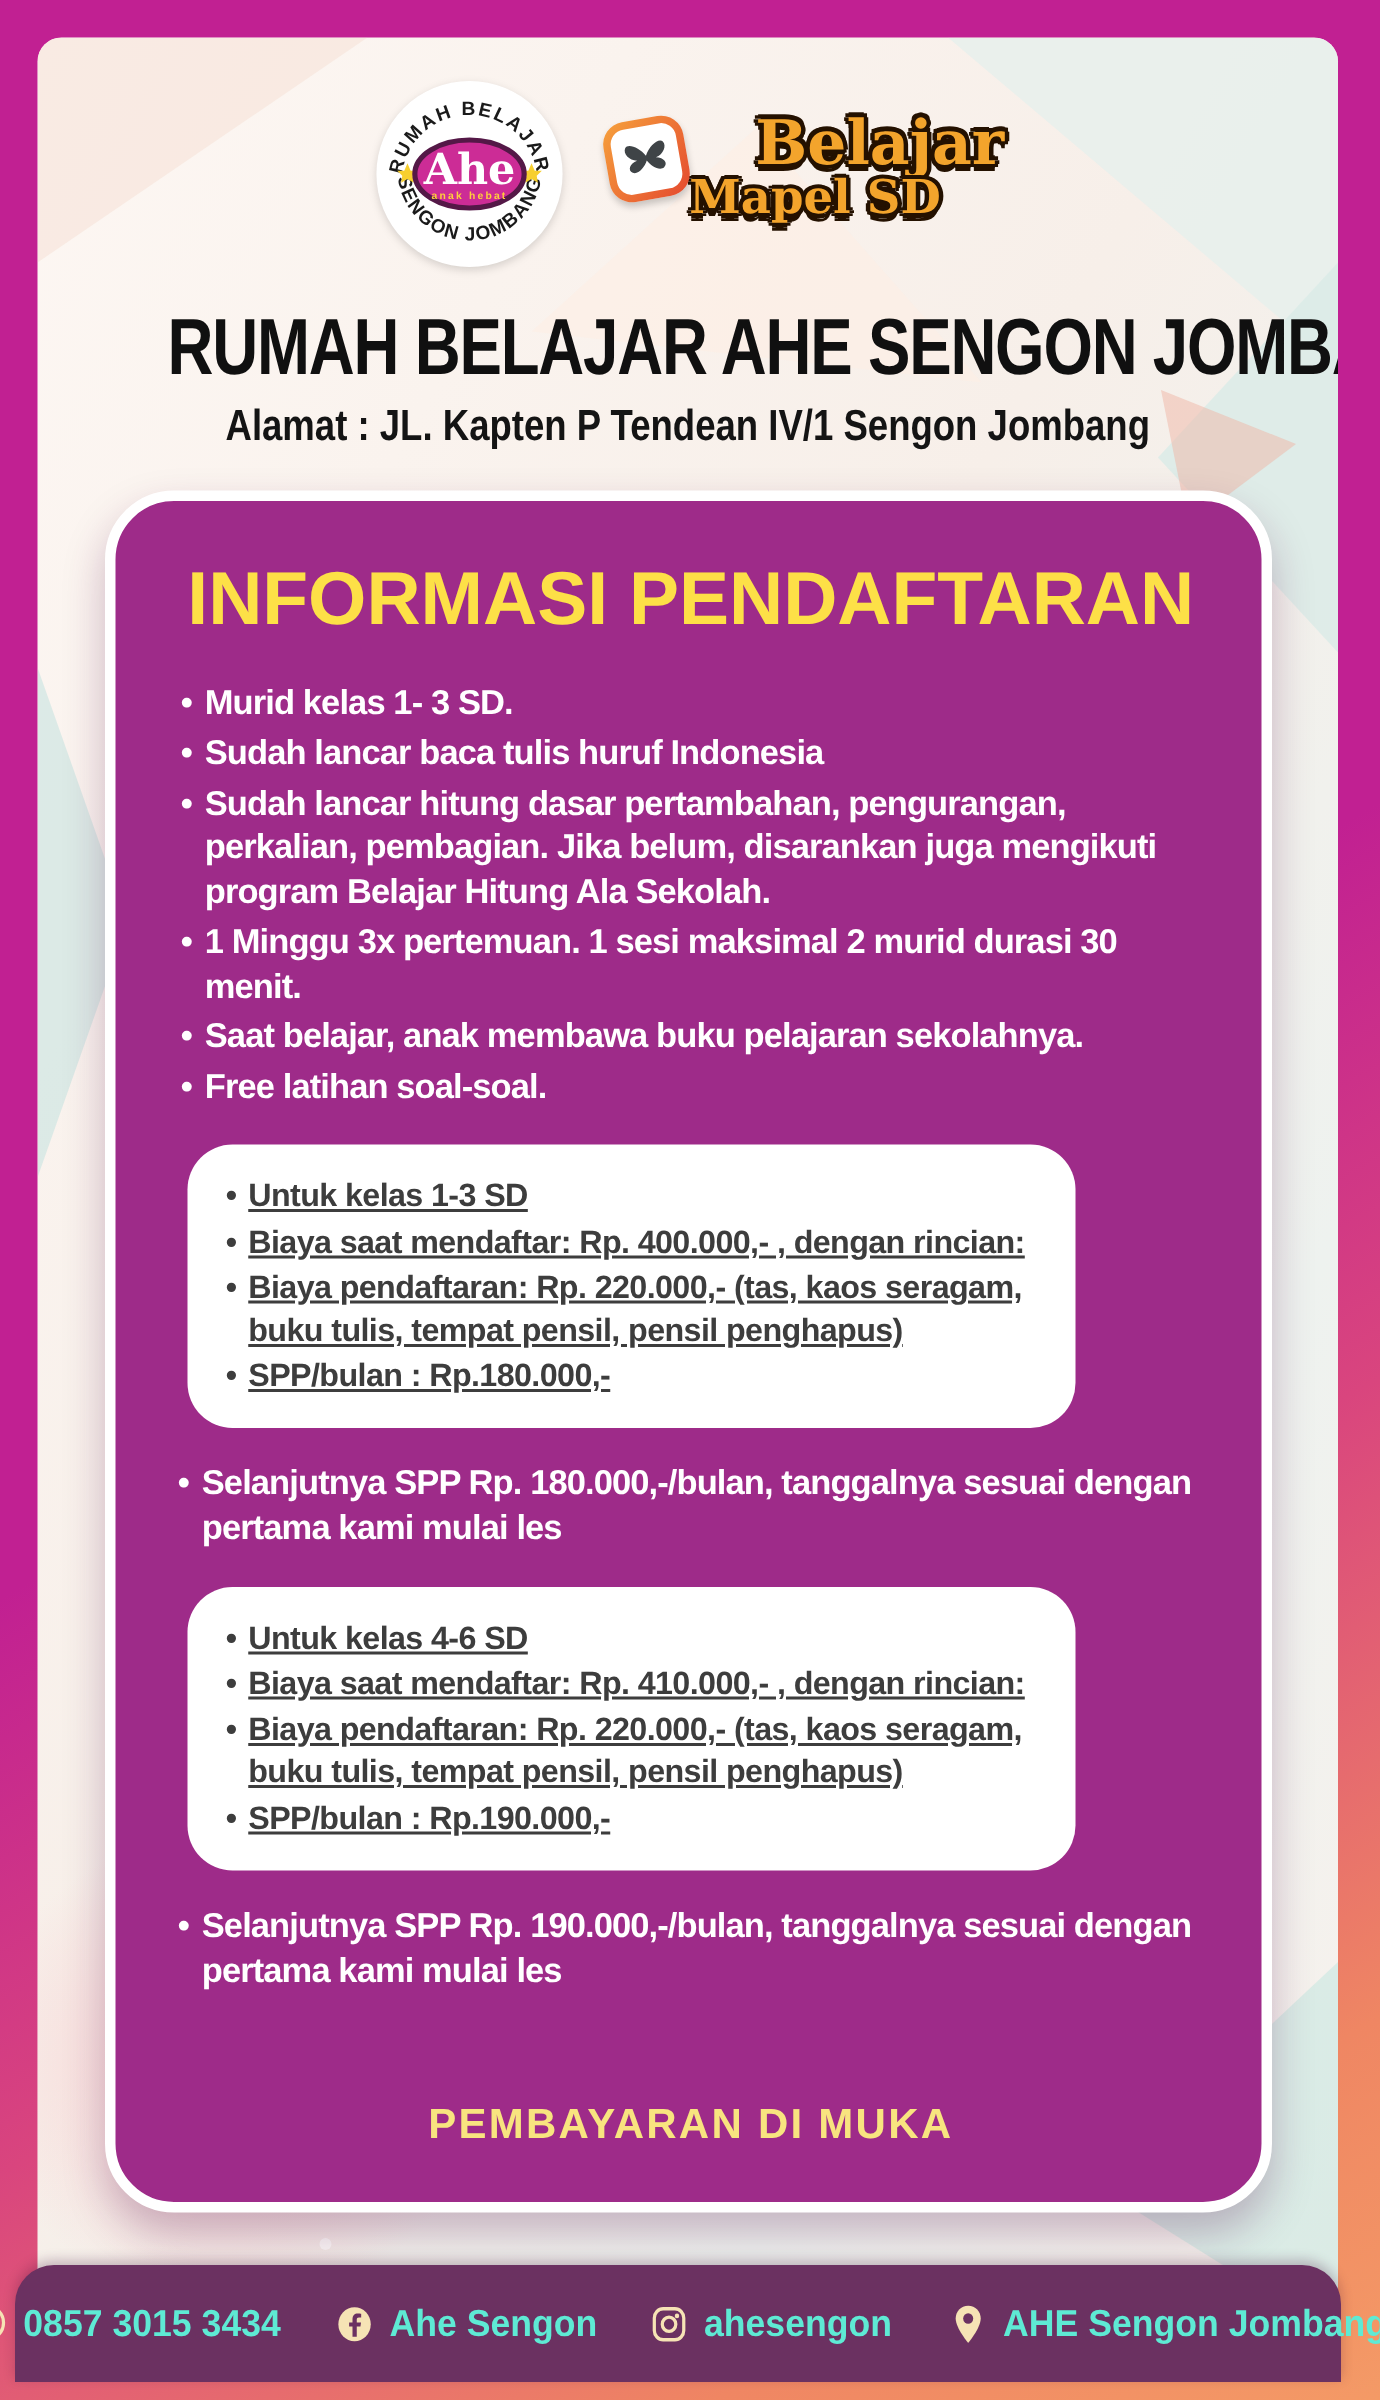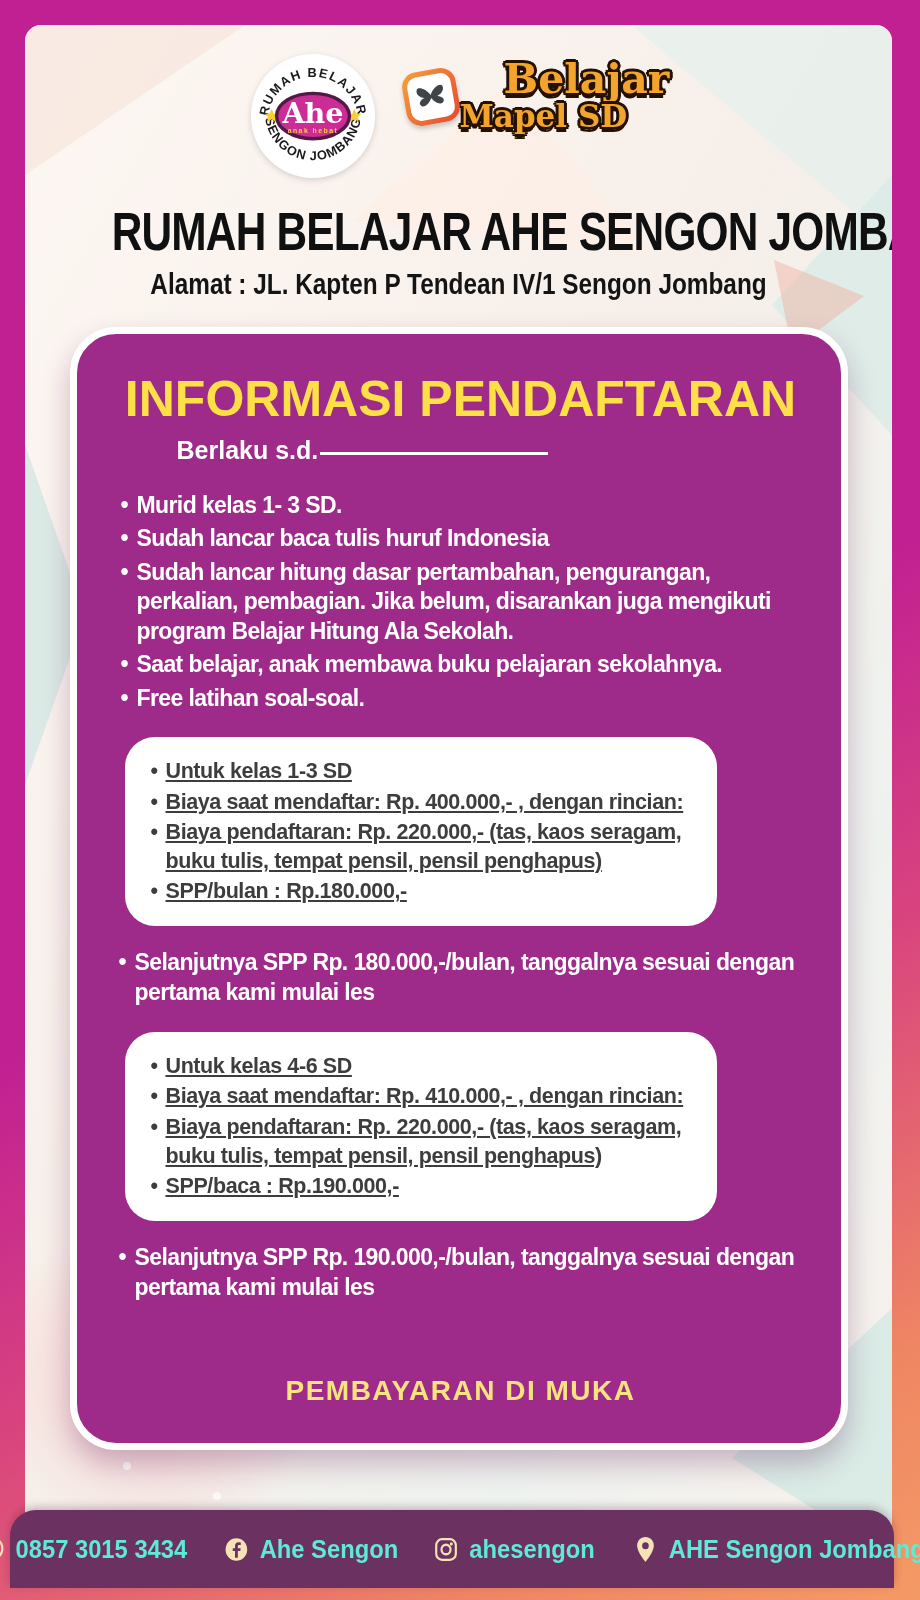--- a/index.html
+++ b/index.html
@@ -17,21 +17,21 @@
   .p5{top:420px;left:0;width:60px;height:340px;background:#cfe6e2;clip-path:polygon(0 0,100% 50%,0 100%);opacity:.7;}
   .p6{bottom:50px;left:-40px;width:340px;height:320px;background:radial-gradient(closest-side,#f8ccd0,rgba(248,204,208,0));}
   .p7{bottom:30px;right:0;width:200px;height:250px;background:#d3eae3;clip-path:polygon(100% 0,20% 60%,100% 100%);opacity:.8;}
   .p8{top:60px;left:38%;width:300px;height:170px;background:#fdeee4;clip-path:polygon(50% 0,100% 100%,0 80%);opacity:.6;}
   .sparkles{position:absolute;left:70px;bottom:160px;width:4px;height:4px;border-radius:50%;background:#fff;
     box-shadow:30px 40px 0 2px rgba(255,255,255,.95),-10px 90px 0 1px rgba(255,255,255,.75),
       70px 10px 0 1px rgba(255,255,255,.85),120px 70px 0 2px rgba(255,255,255,.65),20px 130px 0 1px rgba(255,255,255,.85);}
   
   .logos{position:relative;display:flex;justify-content:center;align-items:flex-start;gap:26px;padding-top:26px;height:138px;}
   .circle-logo{width:130px;height:130px;filter:drop-shadow(0 2px 3px rgba(0,0,0,.15));}
-  .mapel-logo{display:flex;align-items:center;margin-top:8px;}
+  .mapel-logo{display:flex;align-items:flex-start;margin-top:24px;}
   .book-badge{width:54px;height:54px;border-radius:15px;transform:rotate(-10deg);margin-top:4px;
               background:linear-gradient(135deg,#f6a13c,#e4492f);padding:5px;box-sizing:border-box;
               box-shadow:0 3px 5px rgba(0,0,0,.2);}
   .book-inner{width:100%;height:100%;background:#fff;border-radius:10px;display:grid;place-items:center;}
   .mapel-text{margin-left:2px;line-height:.98;font-family:"DejaVu Serif",serif;font-weight:bold;color:#f3a42c;
     text-shadow:-3px 0 0 #241100,3px 0 0 #241100,0 -3px 0 #241100,0 3px 0 #241100,
       -2.2px -2.2px 0 #241100,2.2px -2.2px 0 #241100,-2.2px 2.2px 0 #241100,2.2px 2.2px 0 #241100,0 5px 0 #241100;}
   .mapel-line1{font-size:41px;margin-left:44px;}
   .mapel-line2{font-size:31px;margin-top:2px;}
   
@@ -115,49 +115,47 @@
           <div class="mapel-line2">Mapel SD</div>
         </div>
       </div>
     </div>
 
     <div class="page-title">RUMAH BELAJAR AHE SENGON JOMBANG</div>
     <div class="address-line">Alamat : JL. Kapten P Tendean IV/1 Sengon Jombang</div>
 
     <section class="card">
       <div class="card-heading">INFORMASI PENDAFTARAN</div>
-      <div class="validity">
-        <span>Berlaku s.d.</span><span class="validity-line"></span>
-      </div>
 
       <ul class="benefits">
         <li>Murid kelas 1- 3 SD.</li>
         <li>Sudah lancar baca tulis huruf Indonesia</li>
         <li>Sudah lancar hitung dasar pertambahan, pengurangan, perkalian, pembagian. Jika belum, disarankan juga mengikuti program Belajar Hitung Ala Sekolah.</li>
+        <li>1 Minggu 3x pertemuan. 1 sesi maksimal 2 murid durasi 30 menit.</li>
         <li>Saat belajar, anak membawa buku pelajaran sekolahnya.</li>
         <li>Free latihan soal-soal.</li>
       </ul>
 
       <div class="pricing-box">
         <ul>
           <li>Untuk kelas 1-3 SD</li>
           <li>Biaya saat mendaftar: Rp. 400.000,- , dengan rincian:</li>
           <li>Biaya pendaftaran: Rp. 220.000,- (tas, kaos seragam, buku tulis, tempat pensil, pensil penghapus)</li>
           <li>SPP/bulan : Rp.180.000,-</li>
         </ul>
       </div>
 
       <div class="note">Selanjutnya SPP Rp. 180.000,-/bulan, tanggalnya sesuai dengan pertama kami mulai les</div>
 
       <div class="pricing-box">
         <ul>
           <li>Untuk kelas 4-6 SD</li>
           <li>Biaya saat mendaftar: Rp. 410.000,- , dengan rincian:</li>
           <li>Biaya pendaftaran: Rp. 220.000,- (tas, kaos seragam, buku tulis, tempat pensil, pensil penghapus)</li>
-          <li>SPP/baca : Rp.190.000,-</li>
+          <li>SPP/bulan : Rp.190.000,-</li>
         </ul>
       </div>
 
       <div class="note">Selanjutnya SPP Rp. 190.000,-/bulan, tanggalnya sesuai dengan pertama kami mulai les</div>
 
       <div class="payment-note">PEMBAYARAN DI MUKA</div>
     </section>
   </div>
 
   <footer class="contact-bar">

